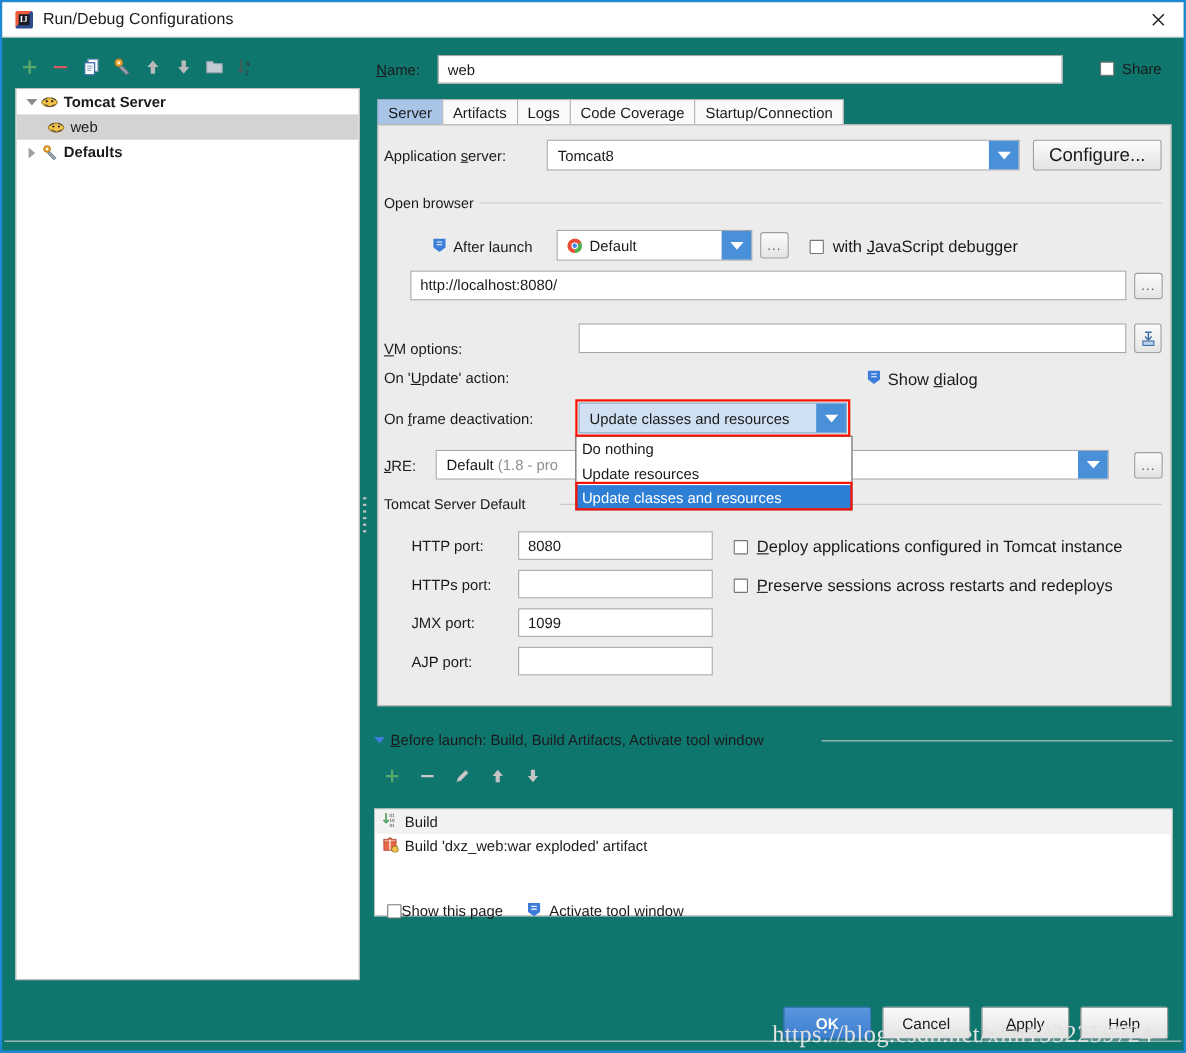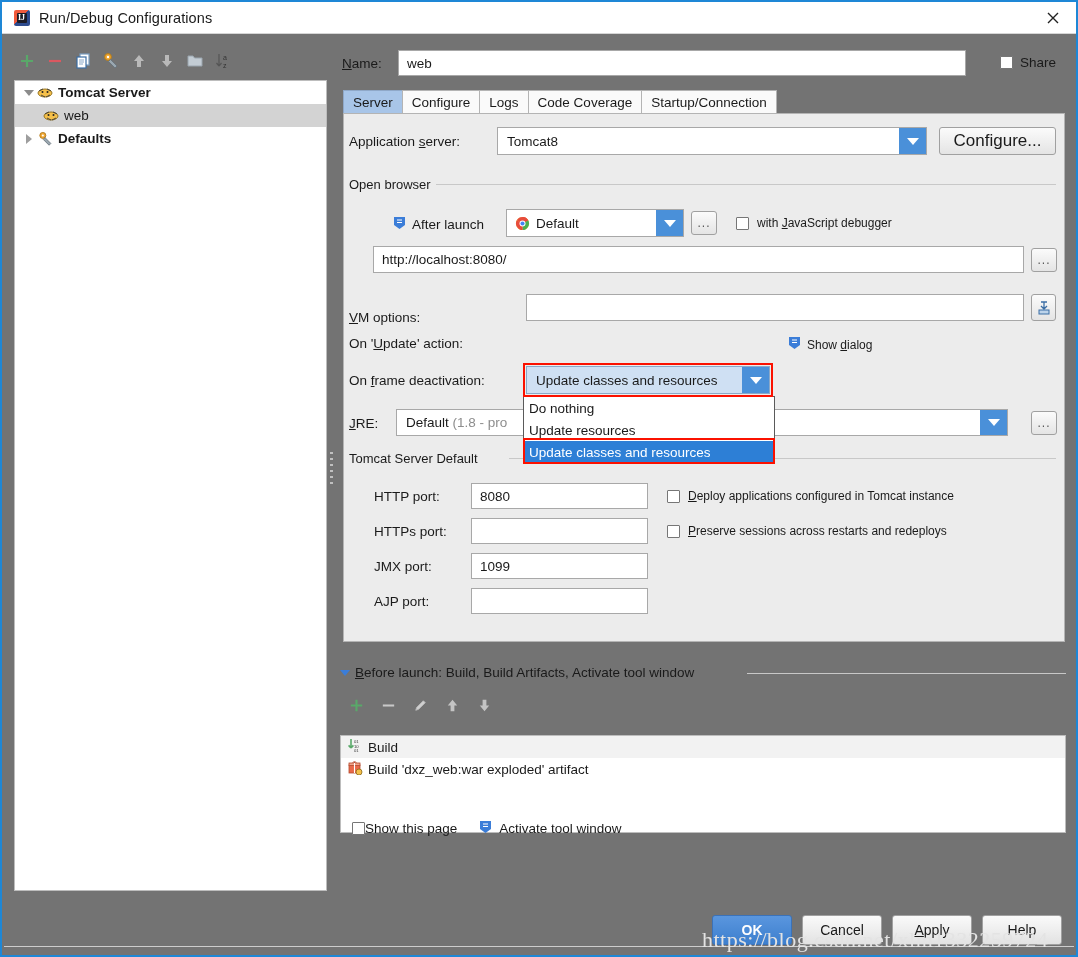--- a/index.html
+++ b/index.html
@@ -9,21 +9,21 @@
     overflow: hidden;
     font-family: "Liberation Sans", sans-serif;
     font-size: 13.5px;
     color: #1a1a1a;
     background: #ffffff;
   }
   .window {
     position: absolute; left: 0; top: 0;
     width: 1078px; height: 957px;
     border: 2px solid #1e87d6;
-    background: #737373;
+    background: #0f766e;
   }
   
   .titlebar {
     position: absolute; left: 0; top: 0; right: 0; height: 32px;
     background: #ffffff;
     display: flex; align-items: center;
   }
   .title-icon {
     width: 16px; height: 16px; margin-left: 12px; margin-right: 9px;
     position: relative; flex: none;
@@ -156,21 +156,21 @@
     display: flex; align-items: center; padding-left: 8px; font-size: 13.5px;
     height: 26px;
   }
   .grouptitle {
     position: absolute; font-size: 13px; background: #ececec; padding: 0 5px 0 0;
     white-space: nowrap;
   }
   .groupline {
     position: absolute; height: 1px; background: #c8c8c8;
   }
-  .chk-row { position: absolute; display: flex; align-items: center; gap: 8px; font-size: 12px; white-space: nowrap; }
+  .chk-row { position: absolute; display: flex; align-items: center; gap: 8px; font-size: 15px; white-space: nowrap; }
 
   
   .dd-popup {
     position: absolute; left: 521px; top: 394px; width: 252px;
     background: #ffffff; border: 1px solid #5a5a5a; z-index: 40;
   }
   .dd-item { height: 22px; display: flex; align-items: center; padding-left: 5px; font-size: 13.5px; white-space: nowrap; }
   .dd-item.sel { background: #2d7fd6; color: #ffffff; }
   .red-hl { position: absolute; border: 2px solid #fb1100; z-index: 50; pointer-events: none; }
 
@@ -331,21 +331,21 @@
   <div class="share-box">
     <span class="cb"></span>
     <span>Share</span>
   </div>
 
   <div class="tabs">
     <div class="tab active">
         <span>Server</span>
       </div>
     <div class="tab">
-        <span>Configure</span>
+        <span>Artifacts</span>
       </div>
     <div class="tab">
         <span>Logs</span>
       </div>
     <div class="tab">
         <span>Code Coverage</span>
       </div>
     <div class="tab">
         <span>Startup/Connection</span>
       </div>

